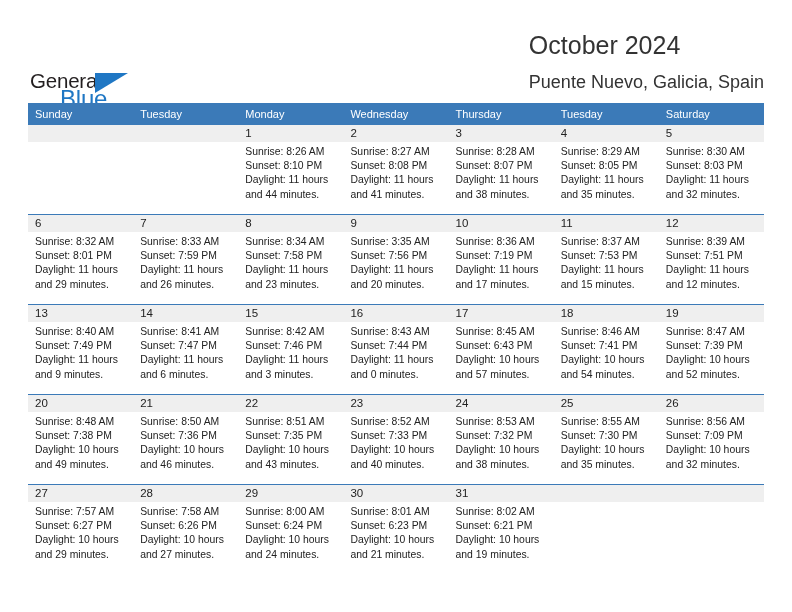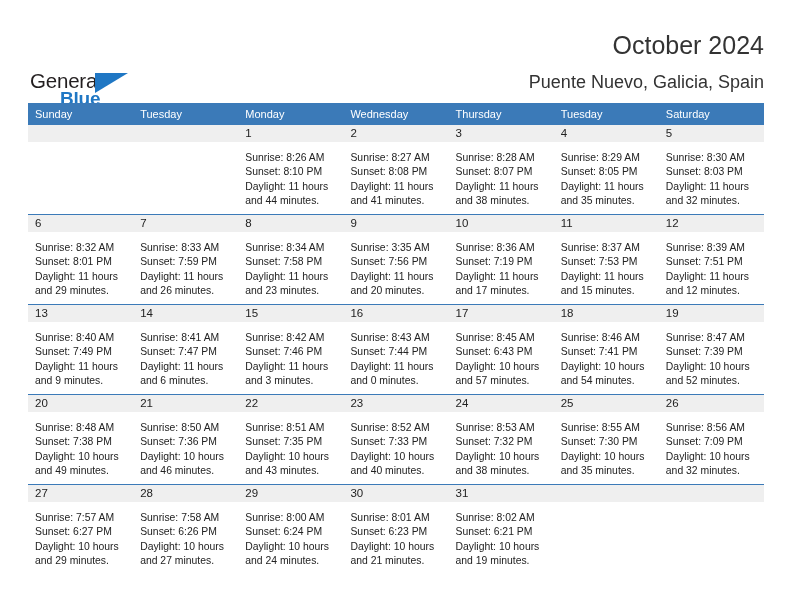--- a/index.html
+++ b/index.html
@@ -46,42 +46,41 @@
     font-size: 20.5px;
     letter-spacing: -0.2px;
     color: #231f20;
     line-height: 22px;
     white-space: nowrap;
   }
   .logo-blue {
     position: absolute;
     left: 30px;
     top: 18px;
-    font-size: 19px;
+    font-size: 24px;
     letter-spacing: -0.2px;
     color: #1f77c4;
     line-height: 22px;
     white-space: nowrap;
-    font-weight: bold;
   }
   .logo-triangle {
     position: absolute;
     left: 65px;
     top: 3px;
     width: 0;
     height: 0;
     border-left: 33px solid #1f77c4;
     border-bottom: 20px solid transparent;
   }
 
   .title-block {
     position: absolute;
     right: 0;
     top: 0;
-    text-align: right;
+    text-align: left;
   }
   .month-title {
     font-size: 25px;
     color: #333333;
     line-height: 30px;
     white-space: nowrap;
   }
   .location-sub {
     margin-top: 14px;
     font-size: 18px;
@@ -132,21 +131,20 @@
     line-height: 17px;
     color: #222222;
     padding-left: 7px;
     box-sizing: border-box;
   }
 
   .detail-band {
     display: flex;
     background: #ffffff;
     height: 72px;
-    align-items: center;
   }
   .detail-cell {
     flex: 1 1 0;
     padding: 3px 6px 0 7px;
     box-sizing: border-box;
   }
   .detail-line {
     font-size: 10.4px;
     line-height: 14.2px;
     color: #222222;

